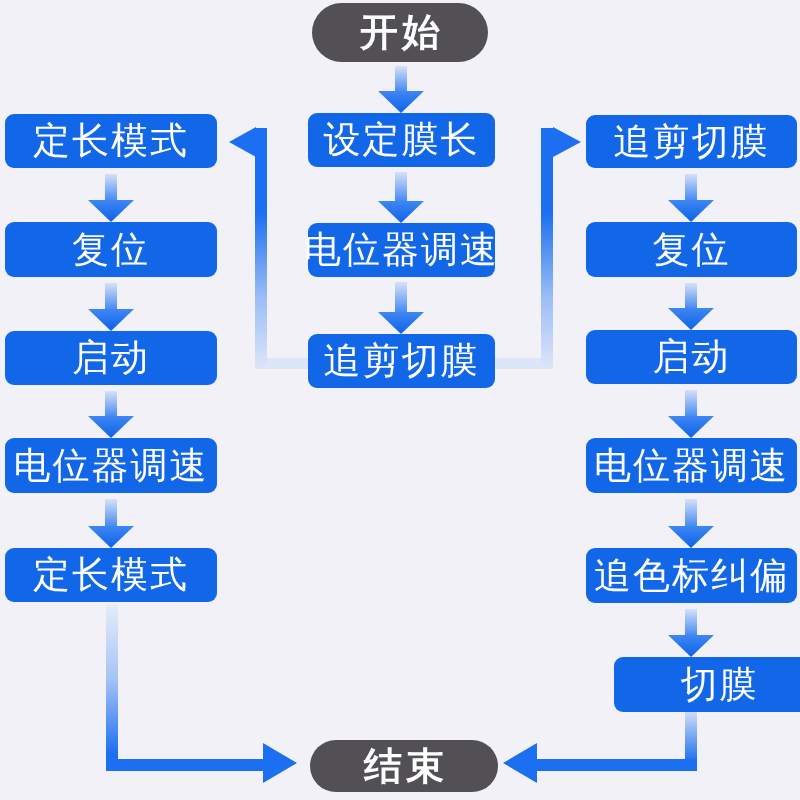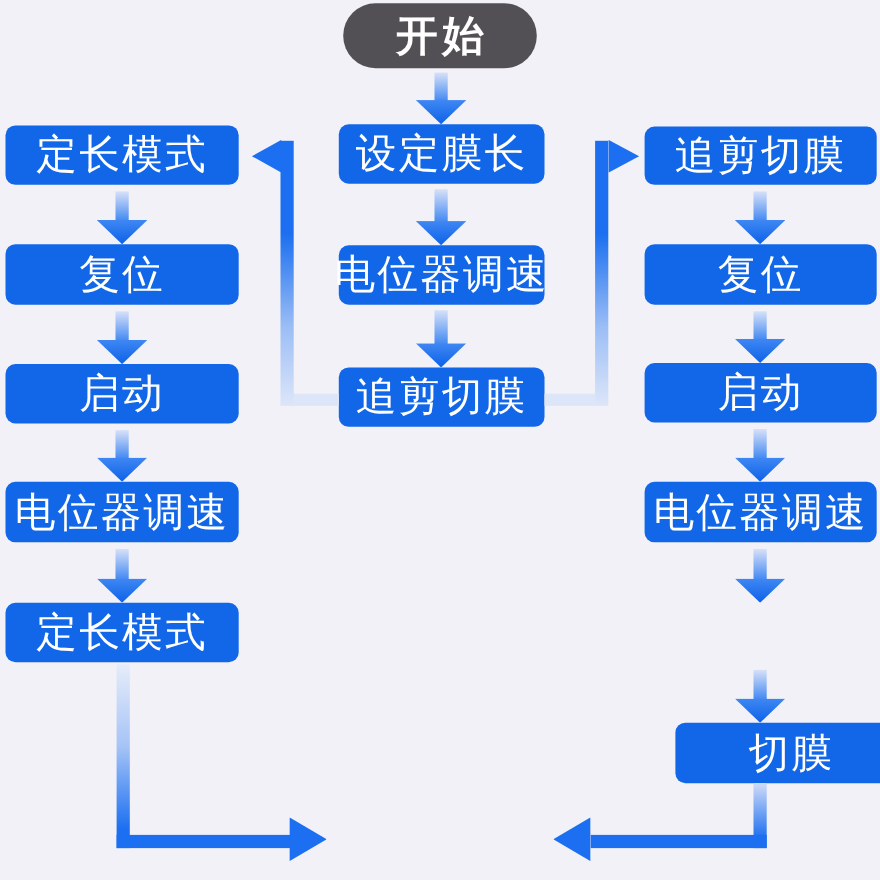--- a/index.html
+++ b/index.html
@@ -89,22 +89,24 @@
   <div class="node" style="left:5px;top:114px;width:212px;height:54px;">定长模式</div>
   <div class="node" style="left:5px;top:222px;width:212px;height:55px;">复位</div>
   <div class="node" style="left:5px;top:331px;width:212px;height:54px;">启动</div>
   <div class="node" style="left:5px;top:438px;width:212px;height:55px;">电位器调速</div>
   <div class="node" style="left:5px;top:548px;width:212px;height:54px;">定长模式</div>
 
   <div class="node" style="left:586px;top:115px;width:211px;height:53px;">追剪切膜</div>
   <div class="node" style="left:586px;top:222px;width:211px;height:55px;">复位</div>
   <div class="node" style="left:586px;top:330px;width:211px;height:54px;">启动</div>
   <div class="node" style="left:586px;top:438px;width:211px;height:55px;">电位器调速</div>
+  <div class="node" style="left:586px;top:548px;width:211px;height:55px;">追色标纠偏</div>
   <div class="node" style="left:614px;top:657px;width:211px;height:55px;">切膜</div>
 
+  <div class="pill" style="left:310px;top:740px;width:188px;height:52px;">结束</div>
 
   <div class="varrow" style="left:378px;top:66px;height:47px;">
       <div class="vstem"></div>
       <div class="vhead"></div>
     </div>
   <div class="varrow" style="left:378px;top:172px;height:51px;">
       <div class="vstem"></div>
       <div class="vhead"></div>
     </div>
   <div class="varrow" style="left:378px;top:282px;height:52px;">

